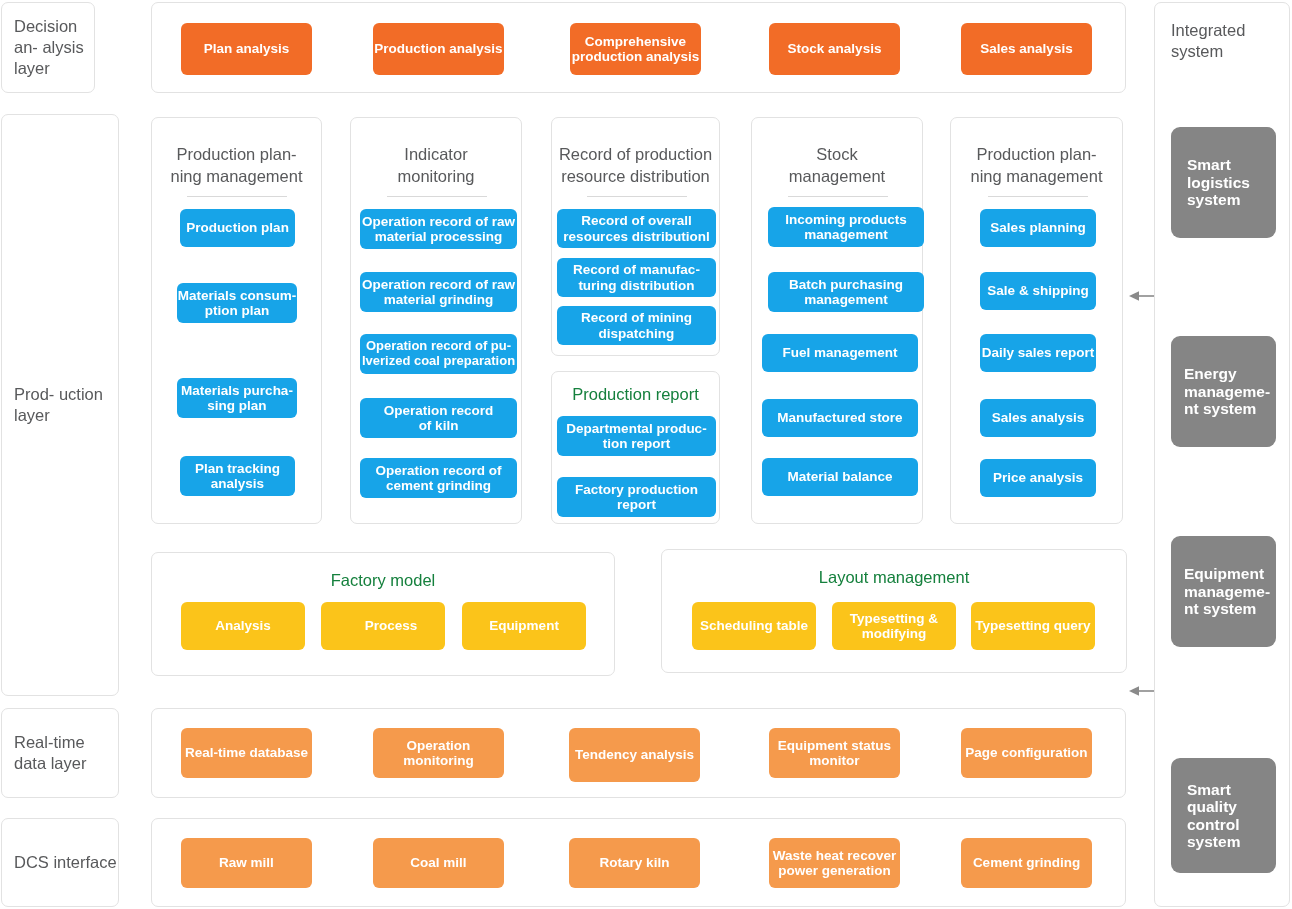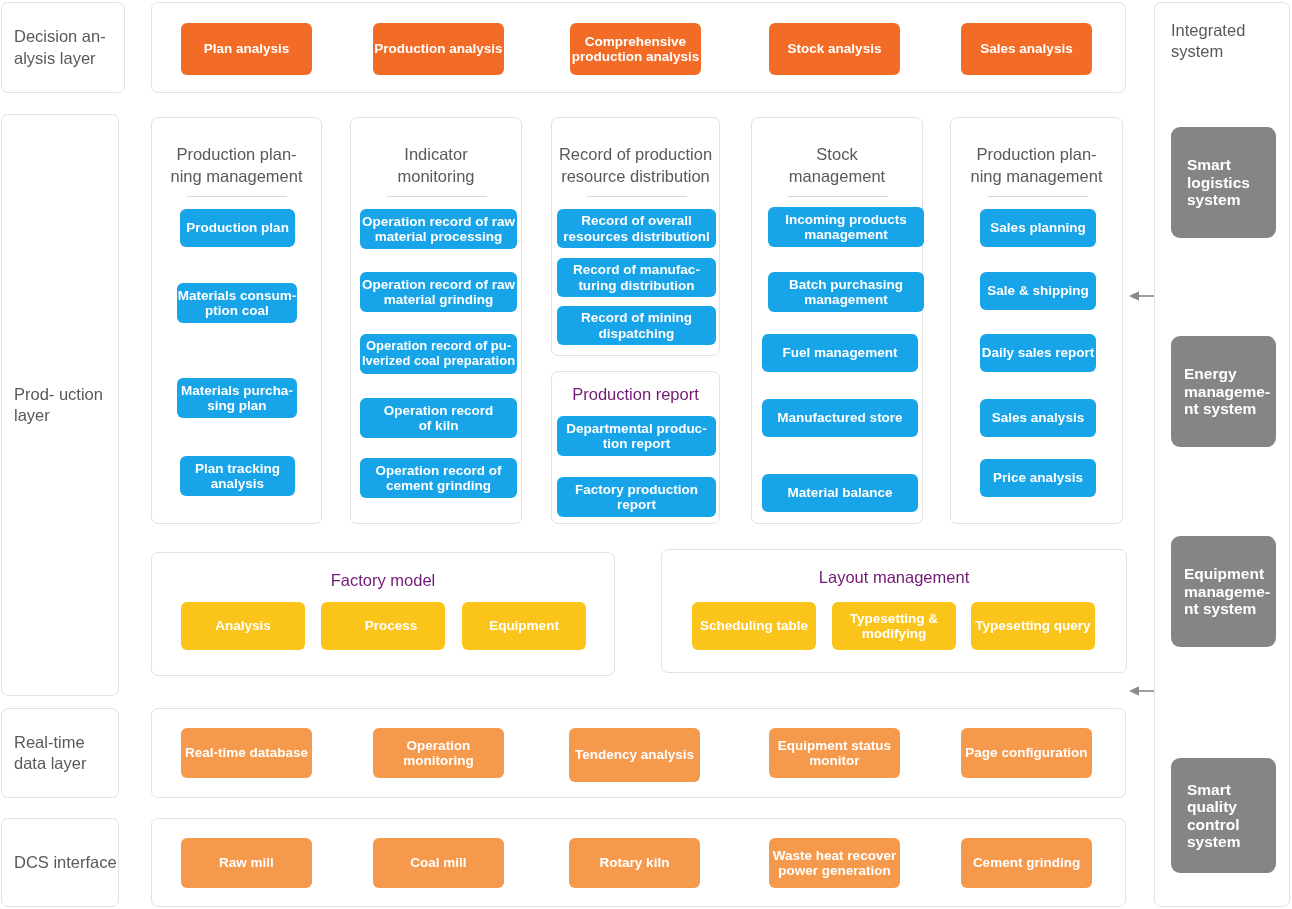--- a/index.html
+++ b/index.html
@@ -68,21 +68,21 @@
   .card-rule {
     position: absolute;
     height: 1px;
     background: #d9d9d9;
   }
 
   .group-title {
     position: absolute;
     left: 0; right: 0;
     text-align: center;
-    color: #701a75;
+    color: #15803d;
     font-size: 16.5px;
   }
 
   .sidebar-title {
     position: absolute;
     color: #58595b;
     font-size: 16.5px;
     line-height: 1.3;
     white-space: pre-line;
   }
@@ -90,21 +90,21 @@
   .arrow {
     position: absolute;
     width: 26px; height: 12px;
   }
 </style>
 </head>
 <body>
 
 <div id="root">
 
-  <div class="panel layer-label" style="left:1px; top:2px; width:124px; height:91px;">
+  <div class="panel layer-label" style="left:1px; top:2px; width:94px; height:91px;">
     <span>Decision an-
 alysis  layer</span>
   </div>
 
   <div class="panel layer-label" style="left:1px; top:114px; width:118px; height:582px;">
     <span>Prod-
 uction
 layer</span>
   </div>
 
@@ -126,21 +126,21 @@
     <div class="chip orange" style="left:617px; top:20px; width:131px; height:52px; font-size:13.5px;">Stock analysis</div>
     <div class="chip orange" style="left:809px; top:20px; width:131px; height:52px; font-size:13.5px;">Sales analysis</div>
   </div>
 
   <div class="panel" style="left:151px; top:117px; width:171px; height:407px;">
     <div class="card-title" style="top:26px;">Production plan-
 ning management</div>
     <div class="card-rule" style="left:35px; top:78px; width:100px;"></div>
     <div class="chip blue" style="left:28px; top:91px; width:115px; height:38px; font-size:13.5px;">Production plan</div>
     <div class="chip blue" style="left:25px; top:165px; width:120px; height:40px; font-size:13.5px;">Materials consum-
-ption coal</div>
+ption plan</div>
     <div class="chip blue" style="left:25px; top:260px; width:120px; height:40px; font-size:13.5px;">Materials purcha-
 sing plan</div>
     <div class="chip blue" style="left:28px; top:338px; width:115px; height:40px; font-size:13.5px;">Plan tracking
 analysis</div>
   </div>
 
   <div class="panel" style="left:350px; top:117px; width:172px; height:407px;">
     <div class="card-title" style="top:26px;">Indicator
 monitoring</div>
     <div class="card-rule" style="left:36px; top:78px; width:100px;"></div>
@@ -179,21 +179,21 @@
   <div class="panel" style="left:751px; top:117px; width:172px; height:407px;">
     <div class="card-title" style="top:26px;">Stock
 management</div>
     <div class="card-rule" style="left:36px; top:78px; width:100px;"></div>
     <div class="chip blue" style="left:16px; top:89px; width:156px; height:40px; font-size:13.5px;">Incoming products
 management</div>
     <div class="chip blue" style="left:16px; top:154px; width:156px; height:40px; font-size:13.5px;">Batch purchasing
 management</div>
     <div class="chip blue" style="left:10px; top:216px; width:156px; height:38px; font-size:13.5px;">Fuel management</div>
     <div class="chip blue" style="left:10px; top:281px; width:156px; height:38px; font-size:13.5px;">Manufactured store</div>
-    <div class="chip blue" style="left:10px; top:356px; width:156px; height:38px; font-size:13.5px;">Material balance</div>
+    <div class="chip blue" style="left:10px; top:340px; width:156px; height:38px; font-size:13.5px;">Material balance</div>
   </div>
 
   <div class="panel" style="left:950px; top:117px; width:173px; height:407px;">
     <div class="card-title" style="top:26px;">Production plan-
 ning management</div>
     <div class="card-rule" style="left:37px; top:78px; width:100px;"></div>
     <div class="chip blue" style="left:29px; top:91px; width:116px; height:38px; font-size:13.5px;">Sales planning</div>
     <div class="chip blue" style="left:29px; top:154px; width:116px; height:38px; font-size:13.5px;">Sale &amp; shipping</div>
     <div class="chip blue" style="left:29px; top:216px; width:116px; height:38px; font-size:13.5px;">Daily sales report</div>
     <div class="chip blue" style="left:29px; top:281px; width:116px; height:38px; font-size:13.5px;">Sales analysis</div>

